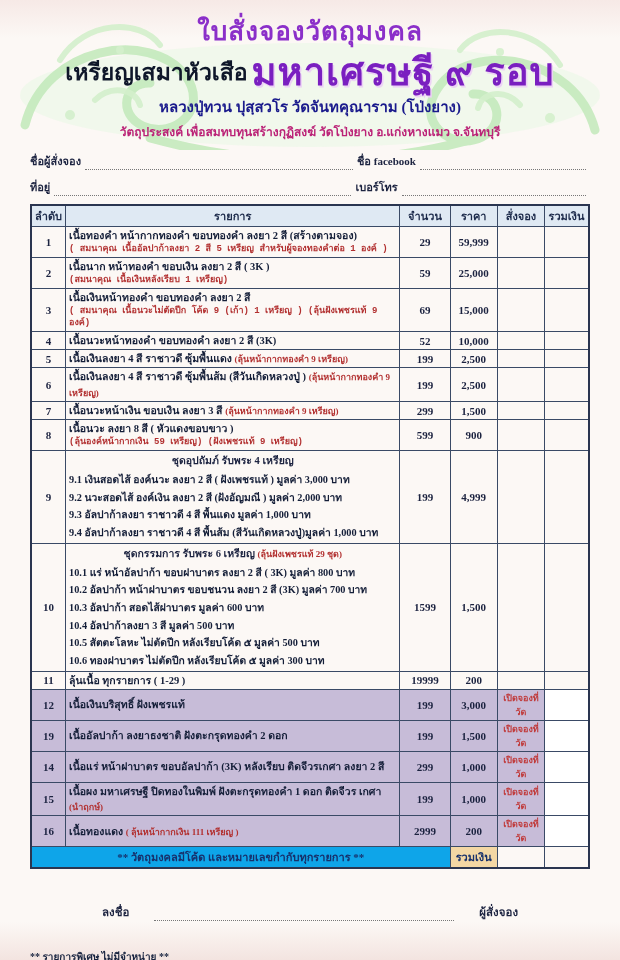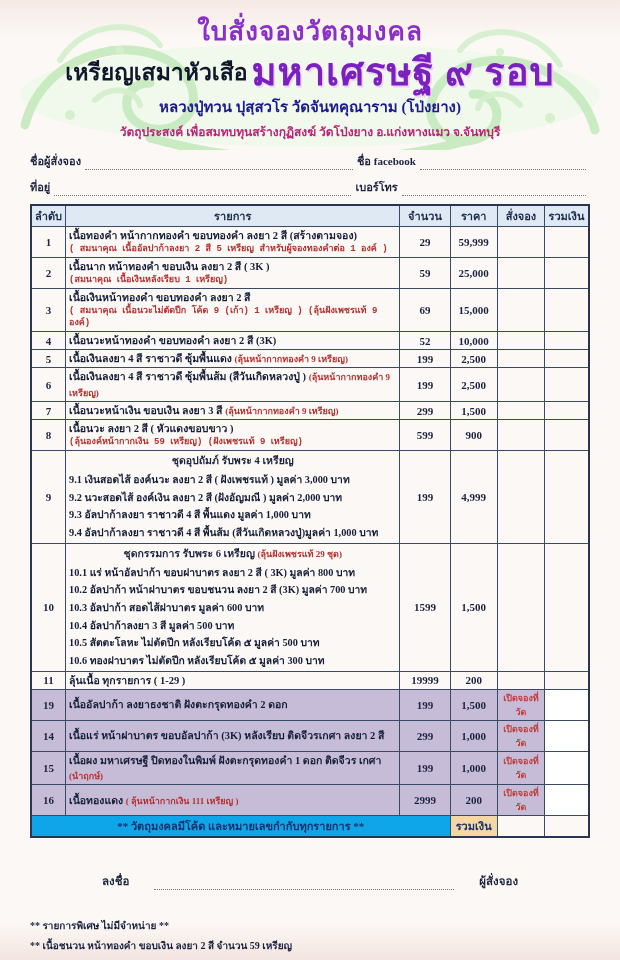--- a/index.html
+++ b/index.html
@@ -201,21 +201,21 @@
             <div class="title">เนื้อนวะหน้าเงิน ขอบเงิน ลงยา 3 สี <span class="red small">(ลุ้นหน้ากากทองคำ 9 เหรียญ)</span></div>
           </td>
           <td class="c-qty">299</td>
           <td class="c-price">1,500</td>
           <td class="c-order"></td>
           <td class="c-total"></td>
         </tr>
         <tr>
           <td class="c-no">8</td>
           <td class="c-desc">
-            <div class="title">เนื้อนวะ  ลงยา 2 สี ( หัวแดงขอบขาว )</div>
+            <div class="title">เนื้อนวะ  ลงยา 8 สี ( หัวแดงขอบขาว )</div>
             <div class="sub red">(ลุ้นองค์หน้ากากเงิน 59 เหรียญ) (ฝังเพชรแท้ 9 เหรียญ)</div>
           </td>
           <td class="c-qty">599</td>
           <td class="c-price">900</td>
           <td class="c-order"></td>
           <td class="c-total"></td>
         </tr>
         <tr>
           <td class="c-no">9</td>
           <td class="c-desc">
@@ -247,20 +247,30 @@
           <td class="c-total"></td>
         </tr>
         <tr>
           <td class="c-no">11</td>
           <td class="c-desc">
             <div class="title">ลุ้นเนื้อ ทุกรายการ ( 1-29 )</div>
           </td>
           <td class="c-qty">19999</td>
           <td class="c-price">200</td>
           <td class="c-order"></td>
+          <td class="c-total"></td>
+        </tr>
+        <tr class="lavender">
+          <td class="c-no">12</td>
+          <td class="c-desc">
+            <div class="title">เนื้อเงินบริสุทธิ์ ฝังเพชรแท้</div>
+          </td>
+          <td class="c-qty">199</td>
+          <td class="c-price">3,000</td>
+          <td class="c-order"><span class="order-note">เปิดจองที่วัด</span></td>
           <td class="c-total"></td>
         </tr>
         <tr class="lavender">
           <td class="c-no">19</td>
           <td class="c-desc">
             <div class="title">เนื้ออัลปาก้า ลงยาธงชาติ ฝังตะกรุดทองคำ 2 ดอก</div>
           </td>
           <td class="c-qty">199</td>
           <td class="c-price">1,500</td>
           <td class="c-order"><span class="order-note">เปิดจองที่วัด</span></td>

